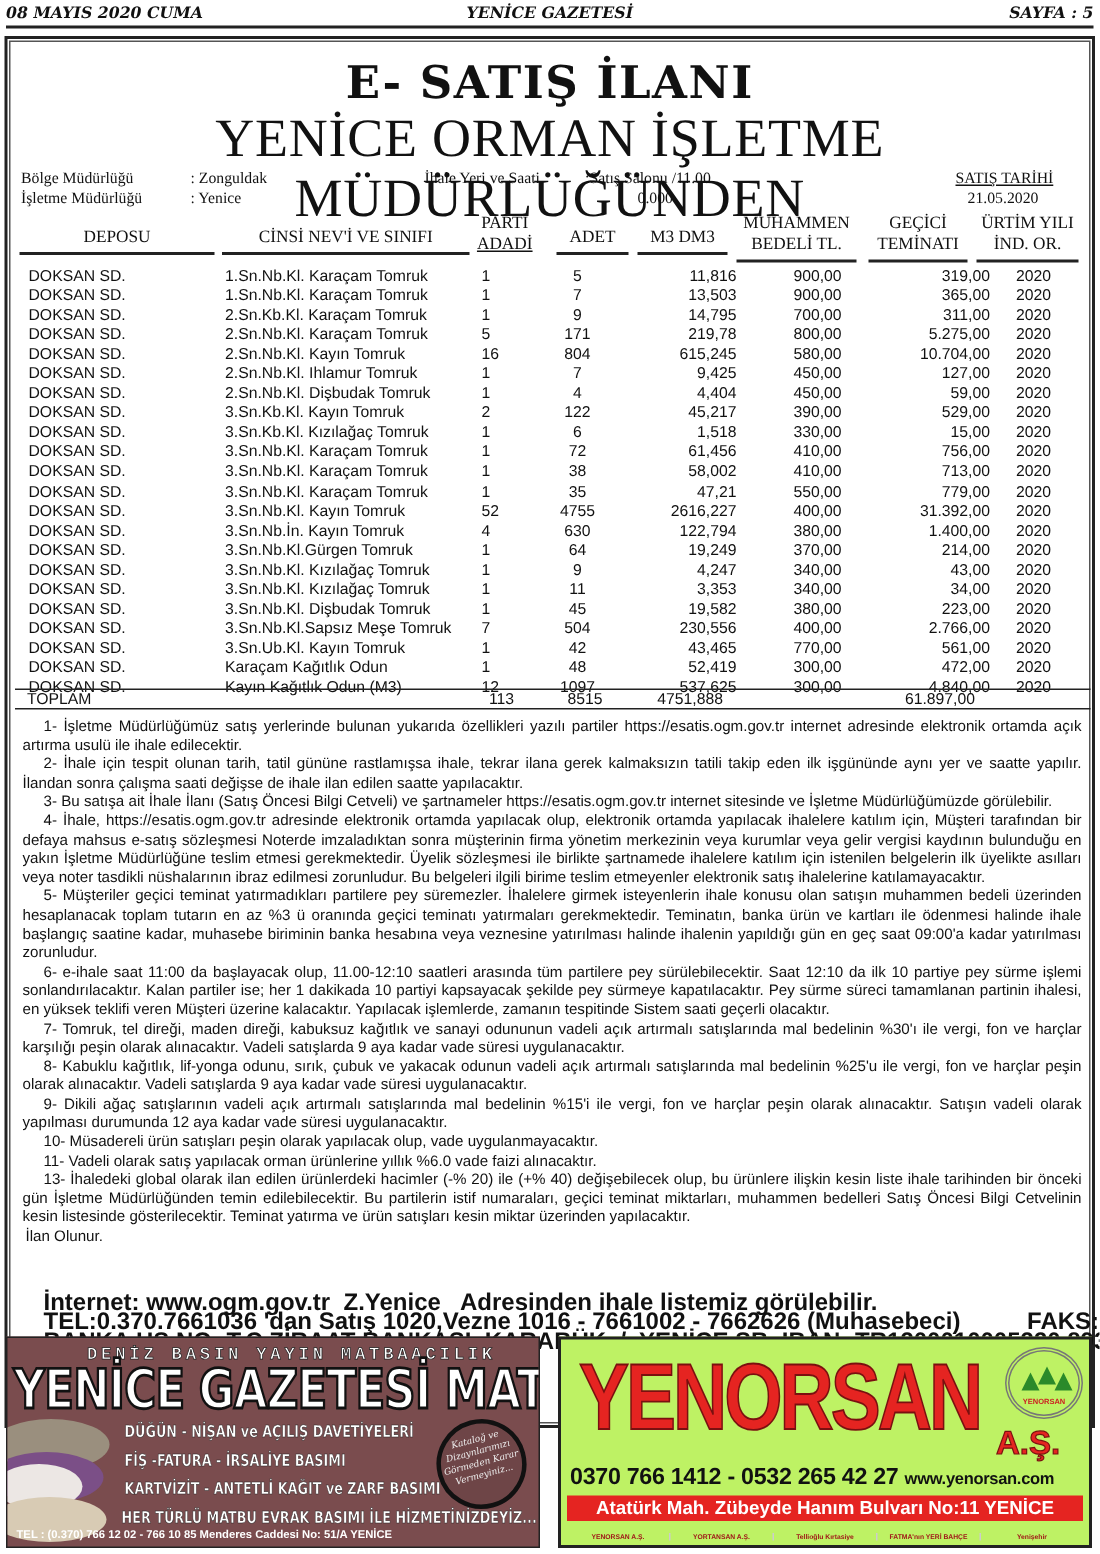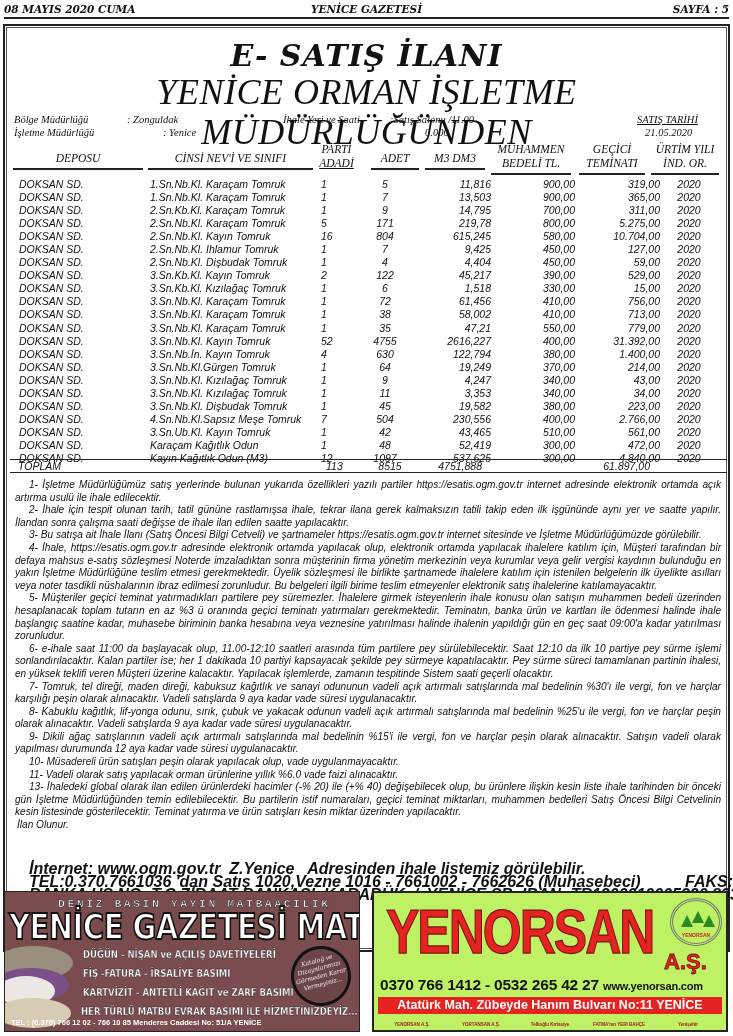--- a/index.html
+++ b/index.html
@@ -3,38 +3,38 @@
 <meta charset="utf-8">
 <style>
   * { box-sizing: border-box; margin: 0; padding: 0; }
   html, body { width: 733px; height: 1036px; background: #fff; overflow: hidden; }
   body { position: relative; font-family: "Liberation Sans", sans-serif; color: #111; }
 
   .topbar { position: absolute; left: 4px; right: 4px; top: 3px; height: 16px; display: flex; justify-content: space-between; align-items: center;
     font-family: "DejaVu Serif", serif; font-weight: bold; font-style: italic; font-size: 10.5px; border-bottom: 2px solid #222; padding-bottom: 3px; }
   .topbar .center { position: absolute; left: 0; right: 0; text-align: center; }
 
-  .ad-frame { position: absolute; left: 3px; top: 24px; width: 727px; height: 928px; border: 2px solid #222; box-shadow: inset 0 0 0 1px #fff, inset 0 0 0 2px #555; font-style: italic; }
+  .ad-frame { position: absolute; left: 3px; top: 24px; width: 727px; height: 928px; border: 2px solid #222; box-shadow: inset 0 0 0 1px #fff, inset 0 0 0 2px #555; }
   .title1 { position: absolute; left: 0; right: 0; top: 12px; text-align: center; font-family: "DejaVu Serif", serif; font-weight: bold; font-size: 30px; letter-spacing: 1px; }
   .title2 { position: absolute; left: 0; right: 0; top: 46px; text-align: center; font-family: "Liberation Serif", serif; font-size: 36px; letter-spacing: 0.5px; line-height: 40px; }
 
   .meta { position: absolute; font-family: "Liberation Serif", serif; font-size: 10.5px; }
 
   .th { position: absolute; top: 116px; font-family: "Liberation Serif", serif; font-size: 11.5px; text-align: center; line-height: 14px; }
   .th .rule { display: block; height: 2px; background: #222; margin-top: 3px; }
 
   .rows { position: absolute; left: 10px; top: 152px; width: 705px; }
   .row { position: relative; height: 13.05px; font-size: 10.5px; line-height: 13px; white-space: nowrap; }
   .row span { position: absolute; top: 0; }
   .c-dep { left: 4px; }
   .c-cins { left: 135px; }
   .c-parti { left: 306px; width: 20px; text-align: left; }
   .c-adet { left: 350px; width: 40px; text-align: center; }
   .c-m3 { left: 406px; width: 70px; text-align: right; }
-  .c-muh { left: 500px; width: 60px; text-align: right; }
+  .c-muh { left: 500px; width: 60px; text-align: center; }
   .c-gec { left: 580px; width: 65px; text-align: right; }
   .c-yil { left: 656px; width: 36px; text-align: center; }
 
   .total { position: absolute; left: 5px; top: 433px; width: 717px; height: 14px; border-top: 1.5px solid #222; border-bottom: 1.5px solid #222; font-size: 10.5px; line-height: 12px; }
   .total span { position: absolute; top: 0; }
 
   .notes { position: absolute; left: 10px; top: 453px; width: 706px; font-size: 10.1px; line-height: 12.6px; text-align: justify; }
   .notes p { text-indent: 14px; }
   .notes p.ilan { text-indent: 0; padding-left: 2px; }
   .contact { position: absolute; left: 24px; top: 836px; font-size: 16px; font-weight: bold; line-height: 13px; }
@@ -74,21 +74,21 @@
   <span>SAYFA : 5</span>
 </div>
 
 <div class="ad-frame">
   <div class="title1">E- SATIŞ İLANI</div>
   <div class="title2">YENİCE ORMAN İŞLETME MÜDÜRLÜĞÜNDEN</div>
 
   <span class="meta" style="left:9px; top:88px;">Bölge Müdürlüğü</span>
   <span class="meta" style="left:122px; top:88px;">: Zonguldak</span>
   <span class="meta" style="left:9px; top:101px;">İşletme Müdürlüğü</span>
-  <span class="meta" style="left:122px; top:101px;margin-left:36px;">: Yenice</span>
+  <span class="meta" style="left:122px; top:101px;">: Yenice</span>
   <span class="meta" style="left:278px; top:88px;">İhale Yeri ve Saati</span>
   <span class="meta" style="left:385px; top:88px;">:Satış Salonu /11.00</span>
   <span class="meta" style="left:420px; top:101px;">0.000</span>
   <span class="meta" style="left:632px; top:88px; text-decoration: underline;">SATIŞ TARİHİ</span>
   <span class="meta" style="left:640px; top:101px;text-align:center;">21.05.2020</span>
 
   <div class="th" style="left:8px; width:130px; top:125px;">
     <span>DEPOSU</span><span class="rule"></span>
   </div>
   <div class="th" style="left:143px; width:165px; top:125px;">
@@ -293,35 +293,35 @@
         <span class="c-cins">3.Sn.Nb.Kl. Dişbudak Tomruk</span>
         <span class="c-parti">1</span>
         <span class="c-adet">45</span>
         <span class="c-m3">19,582</span>
         <span class="c-muh">380,00</span>
         <span class="c-gec">223,00</span>
         <span class="c-yil">2020</span>
       </div>
       <div class="row">
         <span class="c-dep">DOKSAN SD.</span>
-        <span class="c-cins">4.Sn.Nb.Kl.Sapsız Meşe Tomruk</span>
+        <span class="c-cins">3.Sn.Nb.Kl.Sapsız Meşe Tomruk</span>
         <span class="c-parti">7</span>
         <span class="c-adet">504</span>
         <span class="c-m3">230,556</span>
         <span class="c-muh">400,00</span>
         <span class="c-gec">2.766,00</span>
         <span class="c-yil">2020</span>
       </div>
       <div class="row">
         <span class="c-dep">DOKSAN SD.</span>
         <span class="c-cins">3.Sn.Ub.Kl. Kayın Tomruk</span>
         <span class="c-parti">1</span>
         <span class="c-adet">42</span>
         <span class="c-m3">43,465</span>
-        <span class="c-muh">510,00</span>
+        <span class="c-muh">770,00</span>
         <span class="c-gec">561,00</span>
         <span class="c-yil">2020</span>
       </div>
       <div class="row">
         <span class="c-dep">DOKSAN SD.</span>
         <span class="c-cins">Karaçam Kağıtlık Odun</span>
         <span class="c-parti">1</span>
         <span class="c-adet">48</span>
         <span class="c-m3">52,419</span>
         <span class="c-muh">300,00</span>

